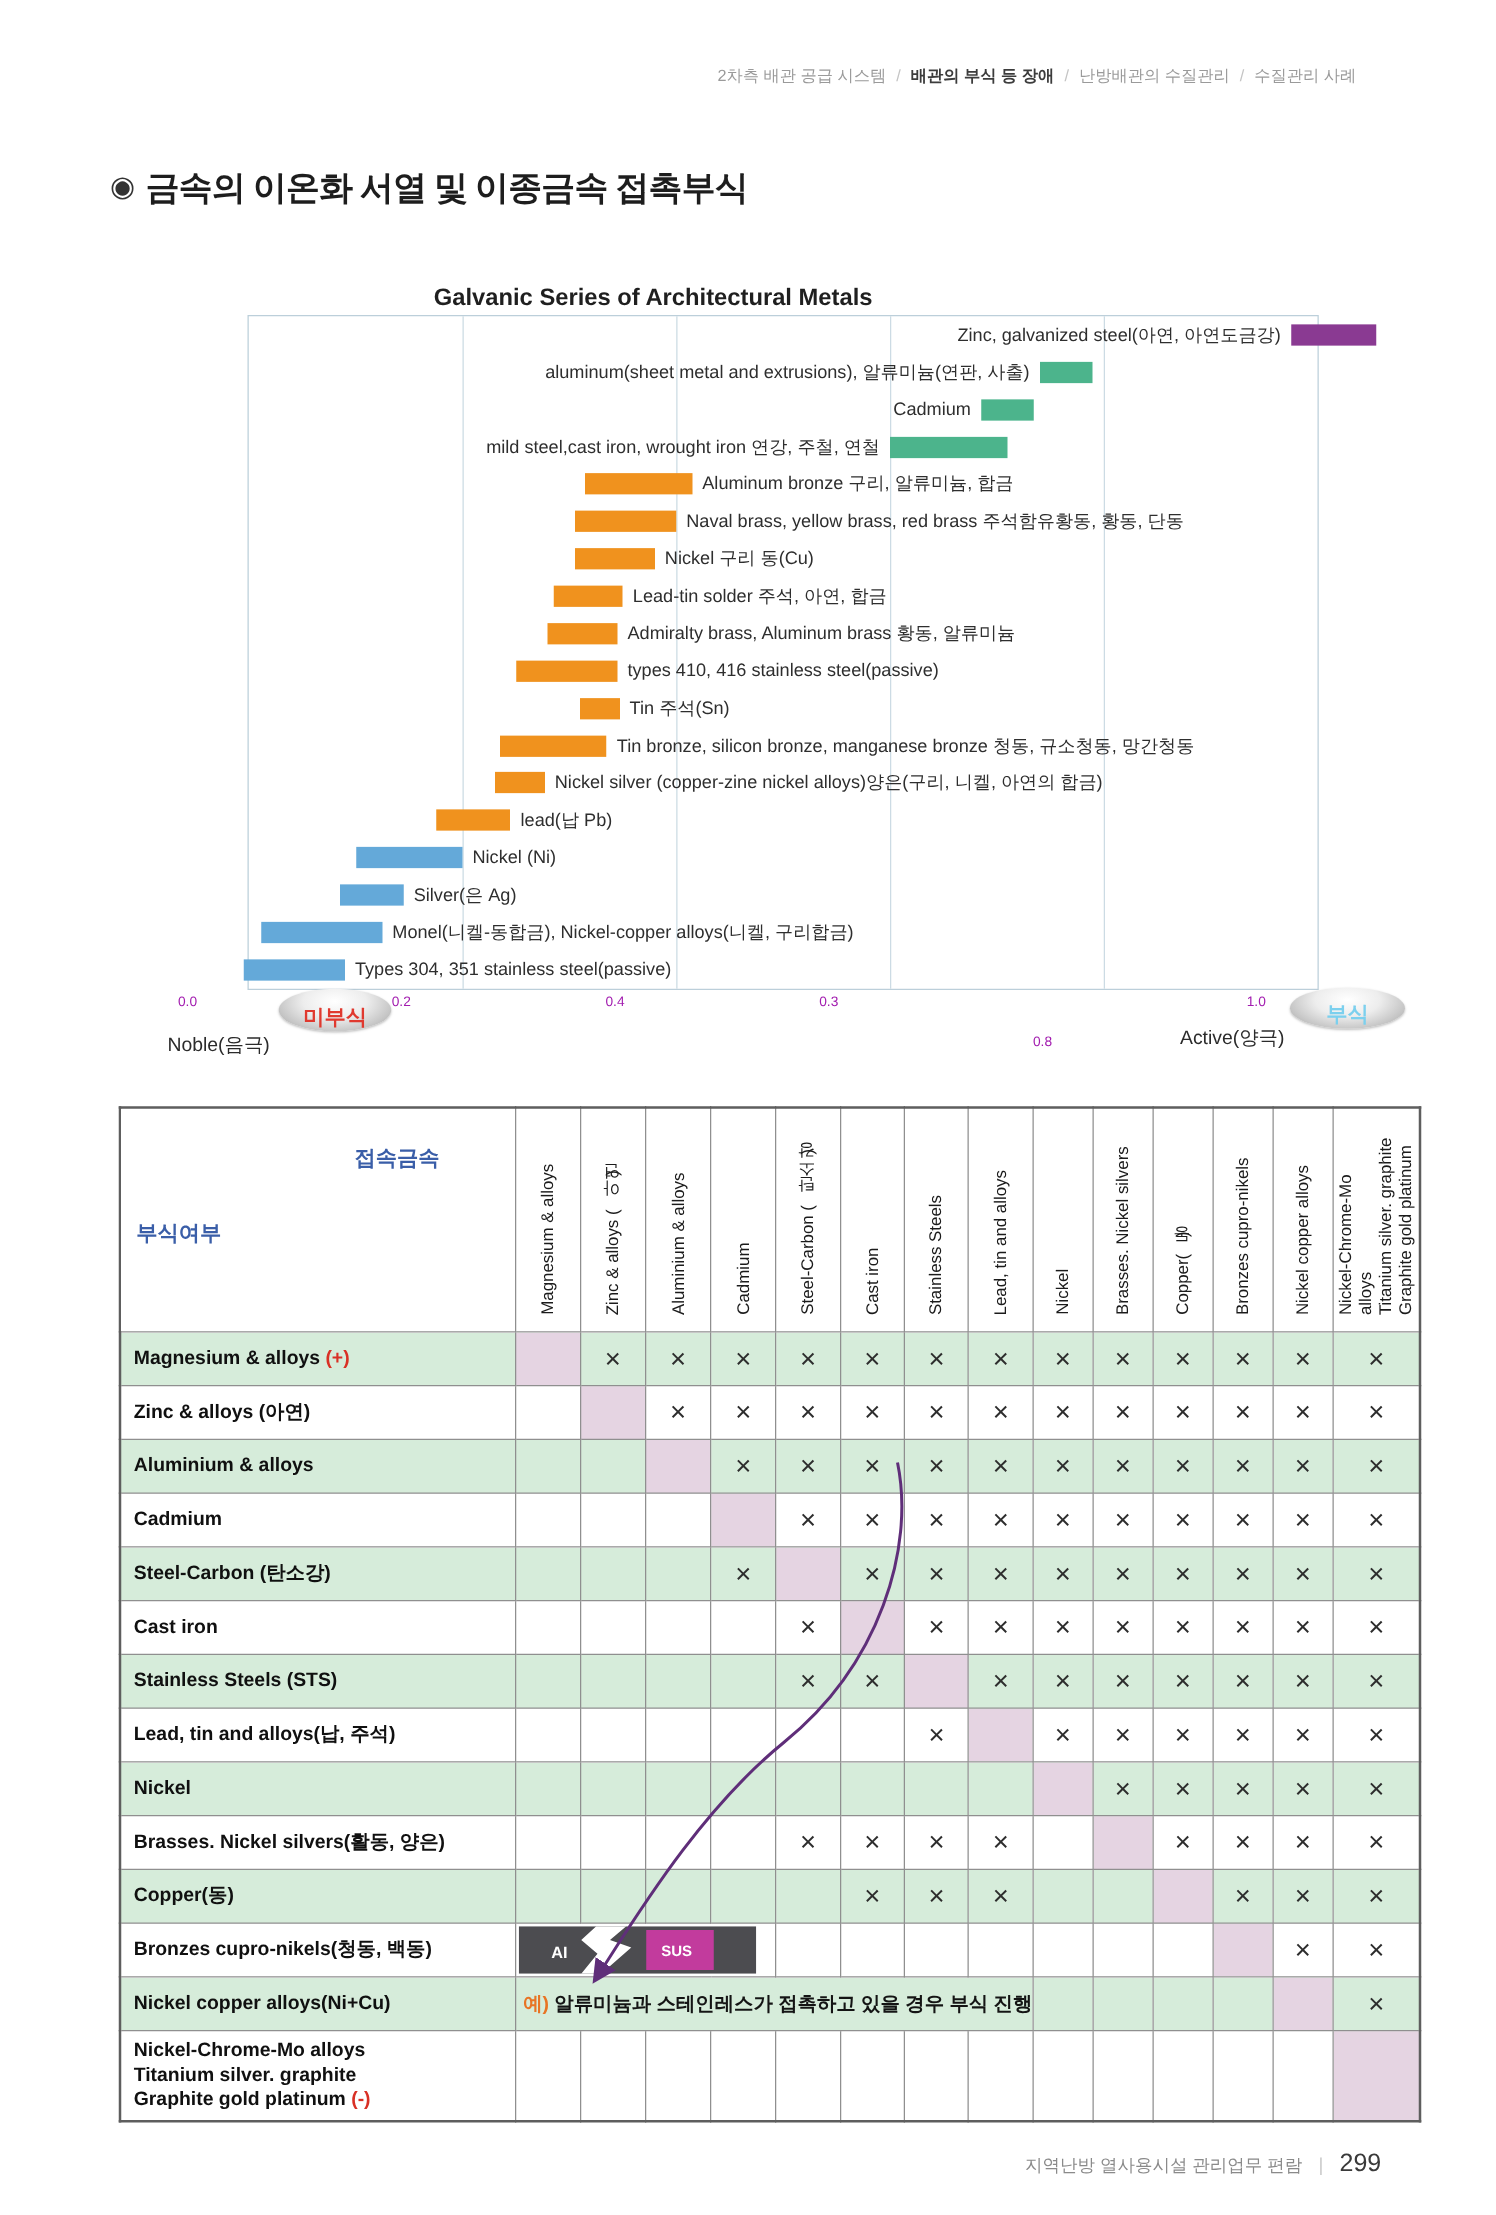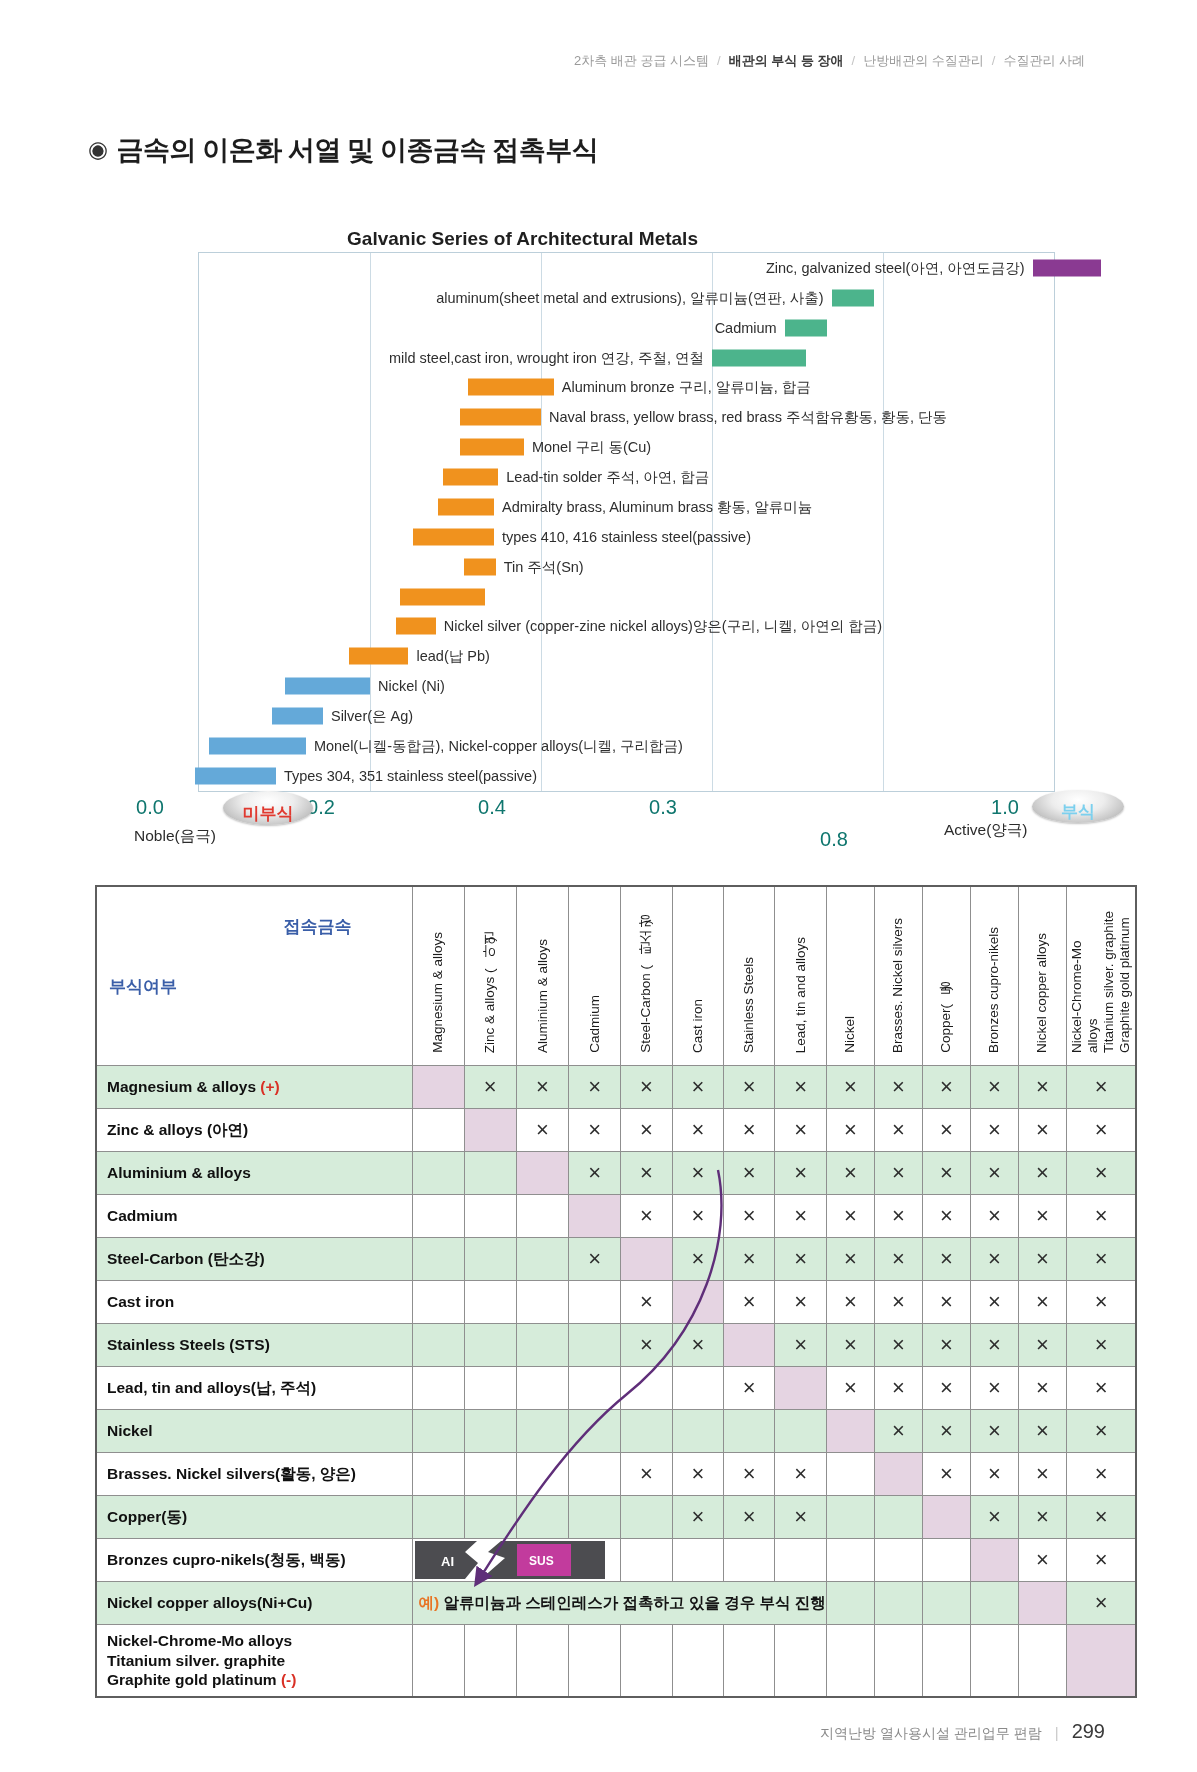--- a/index.html
+++ b/index.html
@@ -20,21 +20,21 @@
   .chart-title{position:absolute;left:150px;top:228px;width:745px;text-align:center;
                font-size:19px;font-weight:bold;color:#1f1f1f;}
   .plot{position:absolute;left:150px;top:252px;width:855px;height:538px;
         border:1px solid #bccfda;overflow:visible;margin-left:48px;}
   .gridline{position:absolute;top:0;bottom:0;width:1px;background:#ccdbe4;}
   .bar-row{position:relative;width:100%;}
   .bar{position:absolute;top:50%;height:17px;transform:translateY(-50%);}
   .bar-label{position:absolute;top:50%;transform:translateY(-50%);white-space:nowrap;
              font-size:14.5px;color:#2e2e2e;}
   .xticks{position:absolute;left:150px;top:796px;width:855px;height:20px;}
-  .xtick{position:absolute;transform:translateX(-50%);font-size:20px;color:#0f766e;}
+  .xtick{position:absolute;transform:translateX(-50%);font-size:11px;color:#a21caf;}
   .oval{position:absolute;border-radius:50%;display:flex;align-items:flex-end;justify-content:center;
         font-weight:bold;font-size:17px;
         background:radial-gradient(ellipse at 50% 30%, #ffffff 0%, #ededed 40%, #c6c6c6 72%, #9e9e9e 100%);
         box-shadow:0 1px 2px rgba(0,0,0,.25);}
   .axis-note{position:absolute;font-size:15.5px;color:#2b2b2b;}
 
   
   #matrix{position:absolute;left:95px;top:885px;border-collapse:collapse;table-layout:fixed;
           border:2px solid #5e5e5e;}
   #matrix th,#matrix td{border:1px solid #8f8f8f;padding:0;overflow:hidden;}
@@ -100,40 +100,41 @@
       <div class="bar-row" style="height: 29.8889px;">
         <div class="bar" style="left: 31.5%; width: 10%; background: rgb(240, 146, 30);"></div>
         <span class="bar-label" style="left: calc(41.5% + 8px);">Aluminum bronze 구리, 알류미늄, 합금</span>
       </div>
       <div class="bar-row" style="height: 29.8889px;">
         <div class="bar" style="left: 30.5%; width: 9.5%; background: rgb(240, 146, 30);"></div>
         <span class="bar-label" style="left: calc(40% + 8px);">Naval brass, yellow brass, red brass 주석함유황동, 황동, 단동</span>
       </div>
       <div class="bar-row" style="height: 29.8889px;">
         <div class="bar" style="left: 30.5%; width: 7.5%; background: rgb(240, 146, 30);"></div>
-        <span class="bar-label" style="left: calc(38% + 8px);">Monel 구리 동(Cu)</span>
+        <span class="bar-label" style="left: calc(38% + 8px);">Nickel 구리 동(Cu)</span>
       </div>
       <div class="bar-row" style="height: 29.8889px;">
         <div class="bar" style="left: 28.5%; width: 6.5%; background: rgb(240, 146, 30);"></div>
         <span class="bar-label" style="left: calc(35% + 8px);">Lead-tin solder 주석, 아연, 합금</span>
       </div>
       <div class="bar-row" style="height: 29.8889px;">
         <div class="bar" style="left: 28%; width: 6.5%; background: rgb(240, 146, 30);"></div>
         <span class="bar-label" style="left: calc(34.5% + 8px);">Admiralty brass, Aluminum brass 황동, 알류미늄</span>
       </div>
       <div class="bar-row" style="height: 29.8889px;">
         <div class="bar" style="left: 25%; width: 9.5%; background: rgb(240, 146, 30);"></div>
         <span class="bar-label" style="left: calc(34.5% + 8px);">types 410, 416 stainless steel(passive)</span>
       </div>
       <div class="bar-row" style="height: 29.8889px;">
         <div class="bar" style="left: 31%; width: 3.7%; background: rgb(240, 146, 30);"></div>
         <span class="bar-label" style="left: calc(34.7% + 8px);">Tin 주석(Sn)</span>
       </div>
       <div class="bar-row" style="height: 29.8889px;">
         <div class="bar" style="left: 23.5%; width: 10%; background: rgb(240, 146, 30);"></div>
+        <span class="bar-label" style="left: calc(33.5% + 8px);">Tin bronze, silicon bronze, manganese bronze 청동, 규소청동, 망간청동</span>
       </div>
       <div class="bar-row" style="height: 29.8889px;">
         <div class="bar" style="left: 23%; width: 4.7%; background: rgb(240, 146, 30);"></div>
         <span class="bar-label" style="left: calc(27.7% + 8px);">Nickel silver (copper-zine nickel alloys)양은(구리, 니켈, 아연의 합금)</span>
       </div>
       <div class="bar-row" style="height: 29.8889px;">
         <div class="bar" style="left: 17.5%; width: 7%; background: rgb(240, 146, 30);"></div>
         <span class="bar-label" style="left: calc(24.5% + 8px);">lead(납 Pb)</span>
       </div>
       <div class="bar-row" style="height: 29.8889px;">

